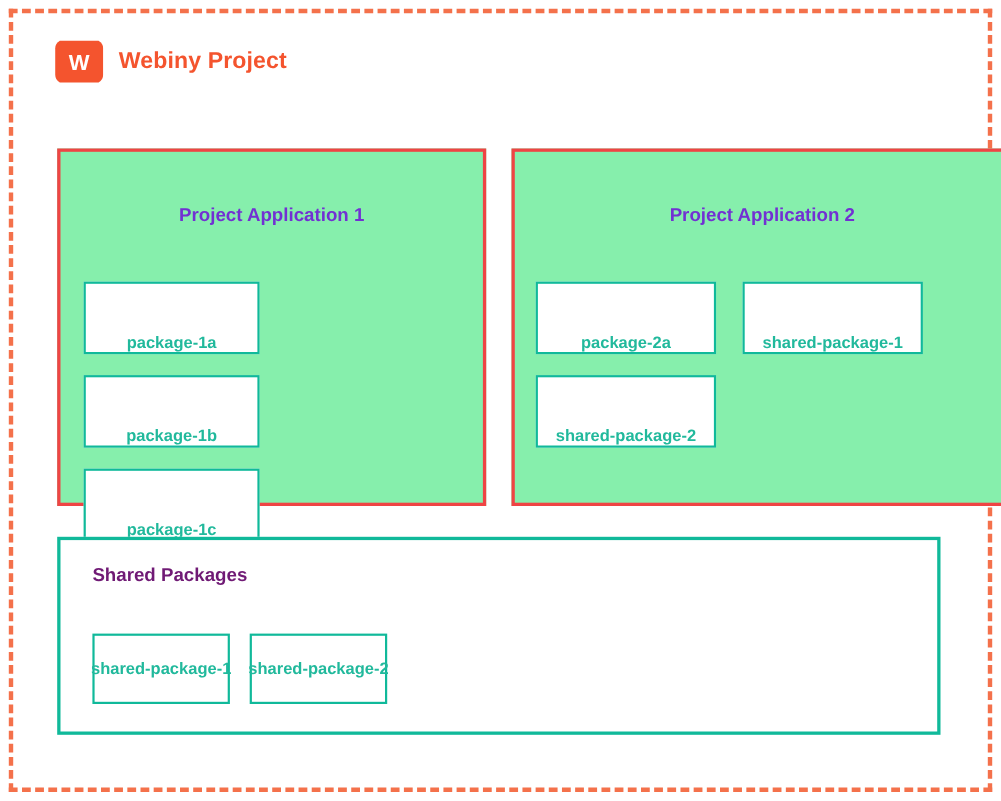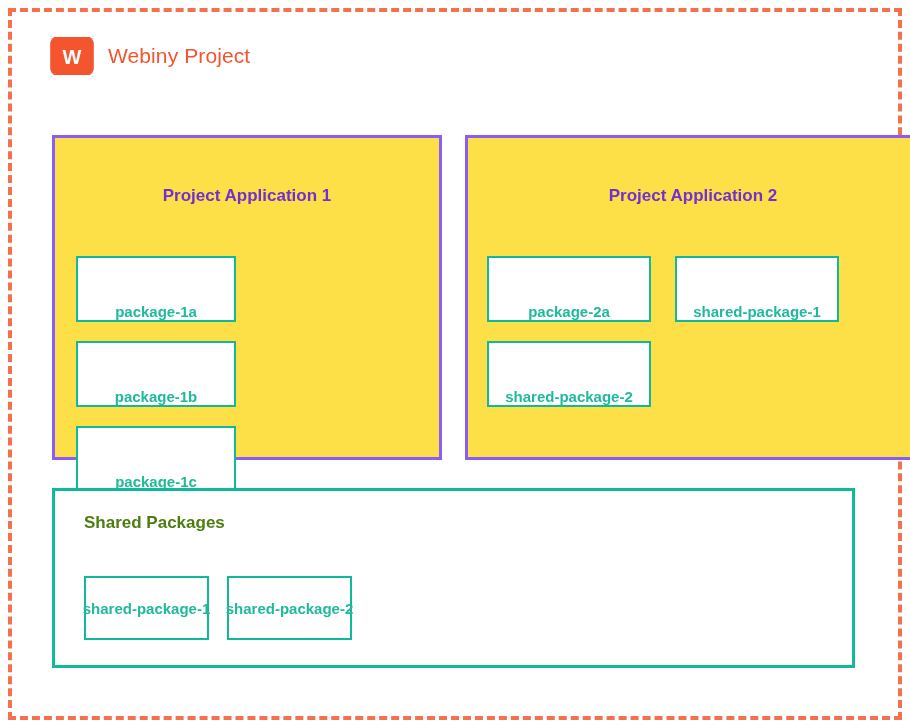--- a/index.html
+++ b/index.html
@@ -43,31 +43,31 @@
   .logo-mark {
     width: 44px;
     height: 48px;
     position: relative;
     display: block;
   }
   .logo-mark svg { display: block; }
 
   .brand-title {
     font-size: 21px;
-    font-weight: normal;
+    font-weight: bold;
     color: #f4542e;
     letter-spacing: 0.1px;
     white-space: nowrap;
   }
 
   
   .app-box {
     position: absolute;
-    border: 3px solid #8b5cf6;
-    background: #fde047;
+    border: 3px solid #ef4444;
+    background: #86efac;
   }
   #app-box-0 { left: 52px;  top: 135px; width: 390px; height: 325px; }
   #app-box-1 { left: 465px; top: 135px; width: 456px; height: 325px; }
 
   .app-title {
     position: absolute;
     left: 0;
     right: 0;
     top: 48px;
     text-align: center;
@@ -119,21 +119,21 @@
     border: 3px solid #10b99a;
     background: #ffffff;
   }
 
   .shared-title {
     position: absolute;
     left: 29px;
     top: 22px;
     font-size: 17px;
     font-weight: bold;
-    color: #4d7c0f;
+    color: #701a75;
     white-space: nowrap;
     text-align: right;
   }
 
   .shared-grid {
     position: absolute;
     left: 29px;
     top: 85px;
     display: flex;
     gap: 18px;

